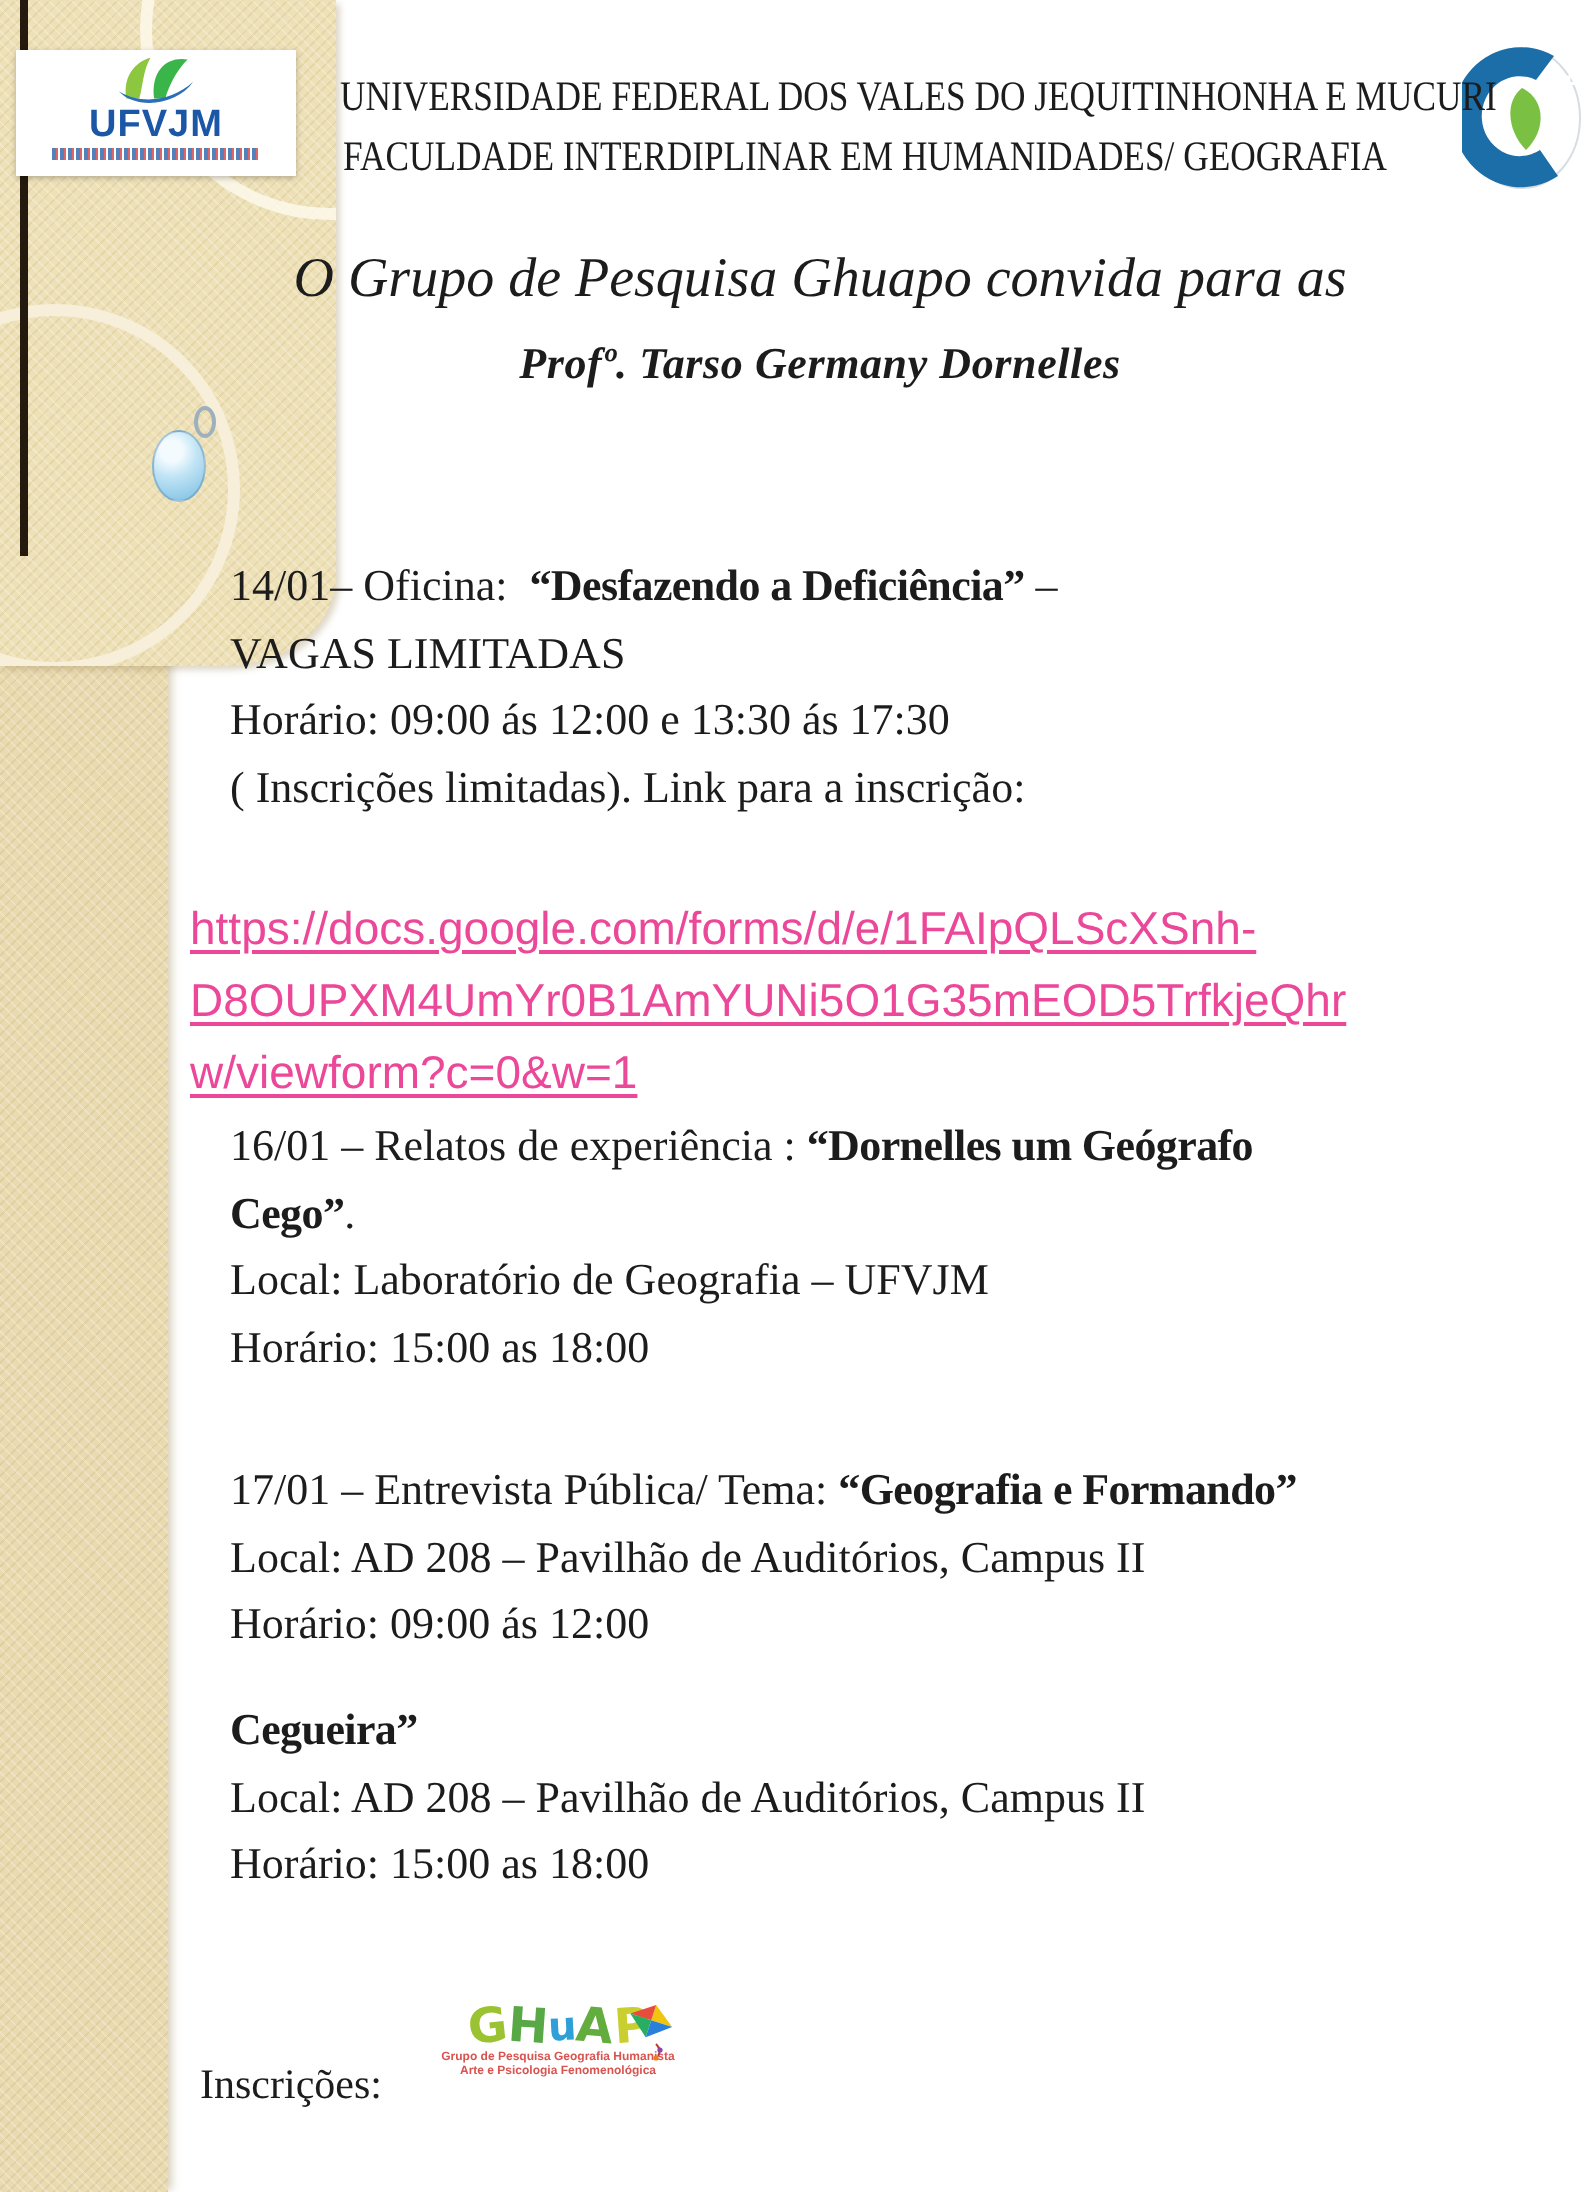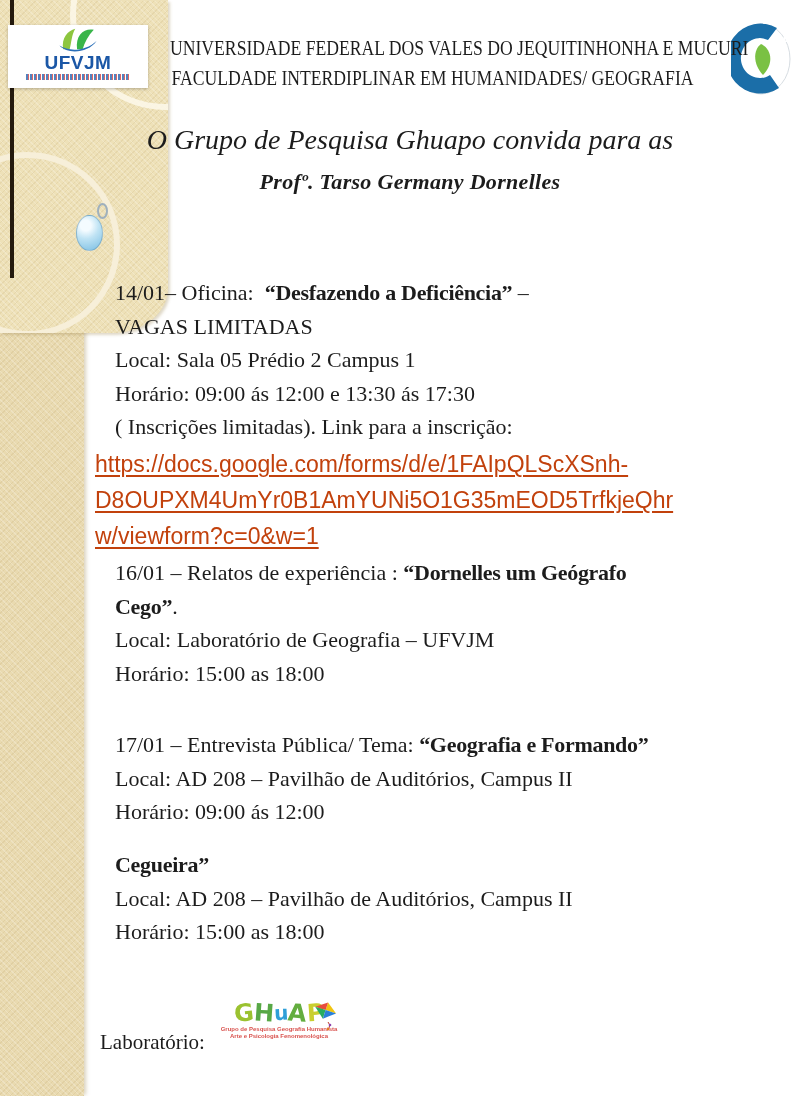--- a/index.html
+++ b/index.html
@@ -75,21 +75,21 @@
   .intro-line { font-size:28px; line-height:44px; }
   .intro-prof { font-size:22px; line-height:40px; font-weight:bold; letter-spacing:.3px; }
   
   .event { position:absolute; left:95px; width:645px;margin-left:20px; }
   .ev-line { font-size:22px; line-height:33.5px; white-space:pre-wrap; }
   .ev-bold { font-weight:bold; letter-spacing:-.3px; }
   #event-1 { top:276px; }
   #link-block { position:absolute; left:95px; top:446px; width:645px; }
   .link-line {
     display:block; font-family:"Liberation Sans", sans-serif;
-    font-size:23px; line-height:36px; color:#c2410c;
+    font-size:23px; line-height:36px; color:#ec4899;
     text-decoration:underline; text-decoration-thickness:1.5px; text-underline-offset:3px;
     white-space:nowrap;
   }
   #event-2 { top:556px; }
   #event-3 { top:728px; }
   #event-4 { top:848px; }
   
   .realizacao { position:absolute; left:100px; top:1030px; font-size:21px; white-space:pre-wrap; }
   .apoio { position:absolute; left:104px; top:1063px; font-size:22px; white-space:pre-wrap;margin-top:44px; }
   .ghuap { position:absolute; left:218px; top:1000px; width:122px; height:62px; text-align:center; }
@@ -148,21 +148,20 @@
   </div>
 
   <div class="intro">
     <div class="intro-line">O Grupo de Pesquisa Ghuapo convida para as</div>
     <div class="intro-prof">Profº. Tarso Germany Dornelles</div>
   </div>
 
   <div class="event" id="event-1">
     <div class="ev-line"><span>14/01– Oficina:  </span><span class="ev-bold">“Desfazendo a Deficiência”</span><span> –</span></div>
     <div class="ev-line">VAGAS LIMITADAS</div>
-    <div class="ev-line">Local: Sala 05 Prédio 2 Campus 1</div>
     <div class="ev-line">Horário: 09:00 ás 12:00 e 13:30 ás 17:30</div>
     <div class="ev-line">( Inscrições limitadas). Link para a inscrição:</div>
   </div>
 
   <div id="link-block">
     <a href="#" class="link-line">https://docs.google.com/forms/d/e/1FAIpQLScXSnh-</a>
     <a href="#" class="link-line">D8OUPXM4UmYr0B1AmYUNi5O1G35mEOD5TrfkjeQhr</a>
     <a href="#" class="link-line">w/viewform?c=0&amp;w=1</a>
   </div>
 
@@ -178,21 +177,21 @@
     <div class="ev-line">Local: AD 208 – Pavilhão de Auditórios, Campus II</div>
     <div class="ev-line">Horário: 09:00 ás 12:00</div>
   </div>
 
   <div class="event" id="event-4">
     <div class="ev-line"><span class="ev-bold">Cegueira”</span></div>
     <div class="ev-line">Local: AD 208 – Pavilhão de Auditórios, Campus II</div>
     <div class="ev-line">Horário: 15:00 as 18:00</div>
   </div>
 
-  <div class="realizacao">Laboratório: </div>
+  <div class="realizacao">Inscrições: </div>
 
   <div class="ghuap">
     <div class="ghuap-letters">
       <span style="color: rgb(155, 194, 48);">G</span>
       <span style="color: rgb(88, 168, 70);">H</span>
       <span style="color: rgb(47, 159, 216);">u</span>
       <span style="color: rgb(99, 173, 63);">A</span>
       <span style="color: rgb(201, 207, 47);">P</span>
     </div>
     <svg class="ghuap-kite" width="34" height="30" viewBox="0 0 34 30">

